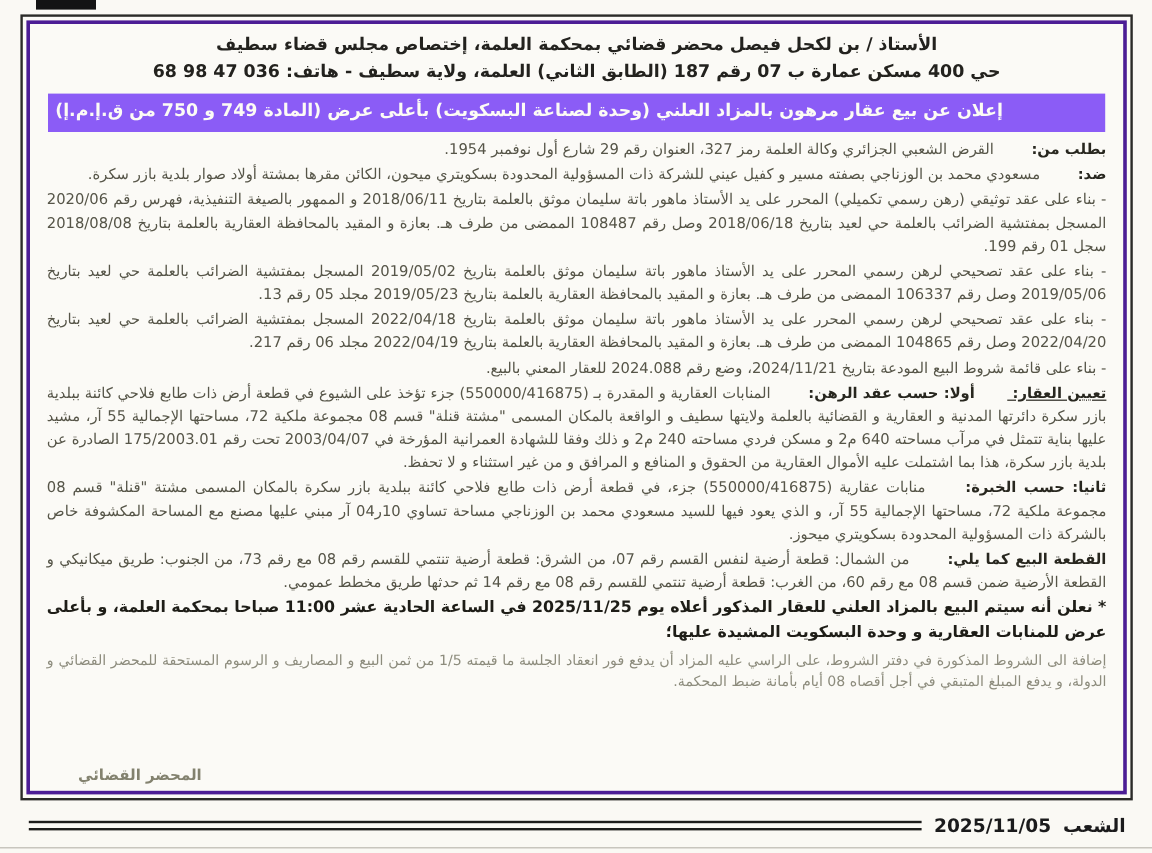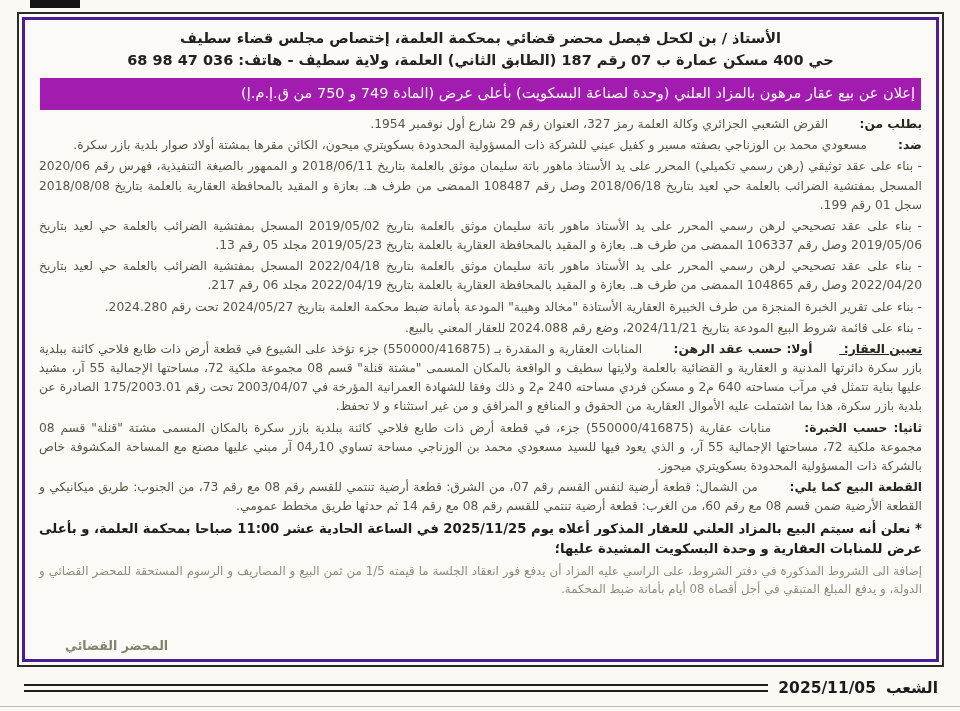--- a/index.html
+++ b/index.html
@@ -43,24 +43,24 @@
   }
   .header-line {
     text-align: center;
     font-weight: bold;
     color: #23221e;
     font-size: 14.5px;
     line-height: 1.5;
     filter: blur(0.15px);
   }
   .banner {
-    background: #a21caf;
+    background: #8b5cf6;
     color: #fcfbf5;
-    font-weight: normal;
-    text-align: right;
+    font-weight: bold;
+    text-align: left;
     font-size: 14.5px;
     line-height: 1.35;
     padding: 6px 6px 7px;
     margin: 6px 1px 5px;
   }
   .body-text {
     flex: 1;
     font-size: 12.3px;
     line-height: 1.56;
     color: #565548;
@@ -135,21 +135,20 @@
         <p class="para"><span class="lead">بطلب من: </span><span>القرض الشعبي الجزائري وكالة العلمة رمز 327، العنوان رقم 29 شارع أول نوفمبر 1954.</span></p>
 
         <p class="para"><span class="lead">ضد: </span><span>مسعودي محمد بن الوزناجي بصفته مسير و كفيل عيني للشركة ذات المسؤولية المحدودة بسكويتري ميحون، الكائن مقرها بمشتة أولاد صوار بلدية بازر سكرة.</span></p>
 
         <p class="para"><span>- بناء على عقد توثيقي (رهن رسمي تكميلي) المحرر على يد الأستاذ ماهور باتة سليمان موثق بالعلمة بتاريخ 2018/06/11 و الممهور بالصيغة التنفيذية، فهرس رقم 2020/06 المسجل بمفتشية الضرائب بالعلمة حي لعيد بتاريخ 2018/06/18 وصل رقم 108487 الممضى من طرف هـ. بعازة و المقيد بالمحافظة العقارية بالعلمة بتاريخ 2018/08/08 سجل 01 رقم 199.</span></p>
 
         <p class="para"><span>- بناء على عقد تصحيحي لرهن رسمي المحرر على يد الأستاذ ماهور باتة سليمان موثق بالعلمة بتاريخ 2019/05/02 المسجل بمفتشية الضرائب بالعلمة حي لعيد بتاريخ 2019/05/06 وصل رقم 106337 الممضى من طرف هـ. بعازة و المقيد بالمحافظة العقارية بالعلمة بتاريخ 2019/05/23 مجلد 05 رقم 13.</span></p>
 
         <p class="para"><span>- بناء على عقد تصحيحي لرهن رسمي المحرر على يد الأستاذ ماهور باتة سليمان موثق بالعلمة بتاريخ 2022/04/18 المسجل بمفتشية الضرائب بالعلمة حي لعيد بتاريخ 2022/04/20 وصل رقم 104865 الممضى من طرف هـ. بعازة و المقيد بالمحافظة العقارية بالعلمة بتاريخ 2022/04/19 مجلد 06 رقم 217.</span></p>
 
-        <p class="para"><span>- بناء على تقرير الخبرة المنجزة من طرف الخبيرة العقارية الأستاذة "مخالد وهيبة" المودعة بأمانة ضبط محكمة العلمة بتاريخ 2024/05/27 تحت رقم 2024.280.</span></p>
 
         <p class="para"><span>- بناء على قائمة شروط البيع المودعة بتاريخ 2024/11/21، وضع رقم 2024.088 للعقار المعني بالبيع.</span></p>
 
 
         <p class="para"><span class="lead u">تعيين العقار: </span><span class="lead">أولا: حسب عقد الرهن: </span><span>المنابات العقارية و المقدرة بـ (550000/416875) جزء تؤخذ على الشيوع في قطعة أرض ذات طابع فلاحي كائنة ببلدية بازر سكرة دائرتها المدنية و العقارية و القضائية بالعلمة ولايتها سطيف و الواقعة بالمكان المسمى "مشتة قنلة" قسم 08 مجموعة ملكية 72، مساحتها الإجمالية 55 آر، مشيد عليها بناية تتمثل في مرآب مساحته 640 م2 و مسكن فردي مساحته 240 م2 و ذلك وفقا للشهادة العمرانية المؤرخة في 2003/04/07 تحت رقم 175/2003.01 الصادرة عن بلدية بازر سكرة، هذا بما اشتملت عليه الأموال العقارية من الحقوق و المنافع و المرافق و من غير استثناء و لا تحفظ.</span></p>
 
         <p class="para"><span class="lead">ثانيا: حسب الخبرة: </span><span>منابات عقارية (550000/416875) جزء، في قطعة أرض ذات طابع فلاحي كائنة ببلدية بازر سكرة بالمكان المسمى مشتة "قنلة" قسم 08 مجموعة ملكية 72، مساحتها الإجمالية 55 آر، و الذي يعود فيها للسيد مسعودي محمد بن الوزناجي مساحة تساوي 10ر04 آر مبني عليها مصنع مع المساحة المكشوفة خاص بالشركة ذات المسؤولية المحدودة بسكويتري ميحوز.</span></p>
 
         <p class="para"><span class="lead">القطعة البيع كما يلي: </span><span>من الشمال: قطعة أرضية لنفس القسم رقم 07، من الشرق: قطعة أرضية تنتمي للقسم رقم 08 مع رقم 73، من الجنوب: طريق ميكانيكي و القطعة الأرضية ضمن قسم 08 مع رقم 60، من الغرب: قطعة أرضية تنتمي للقسم رقم 08 مع رقم 14 ثم حدثها طريق مخطط عمومي.</span></p>
 

